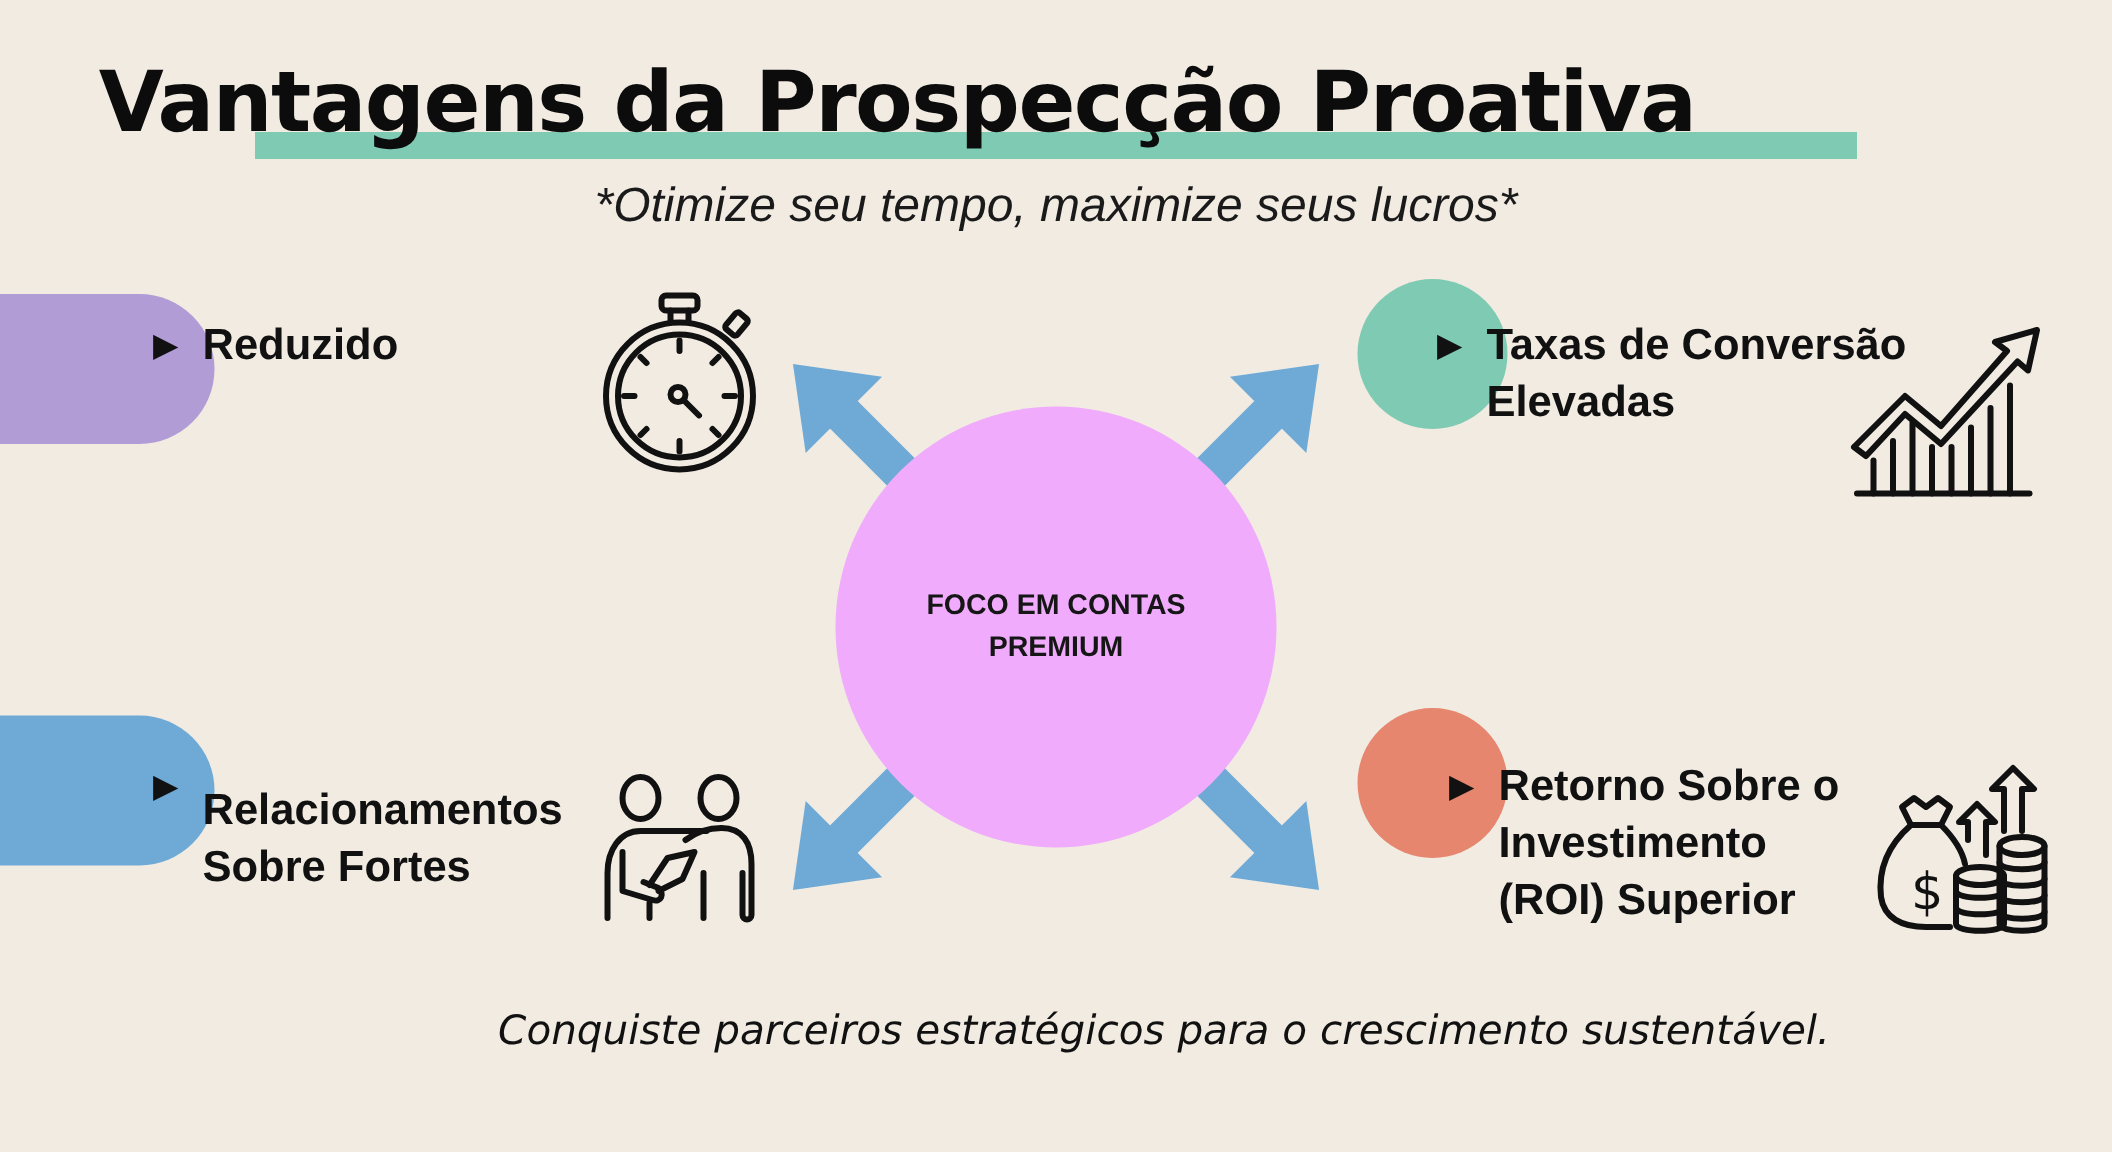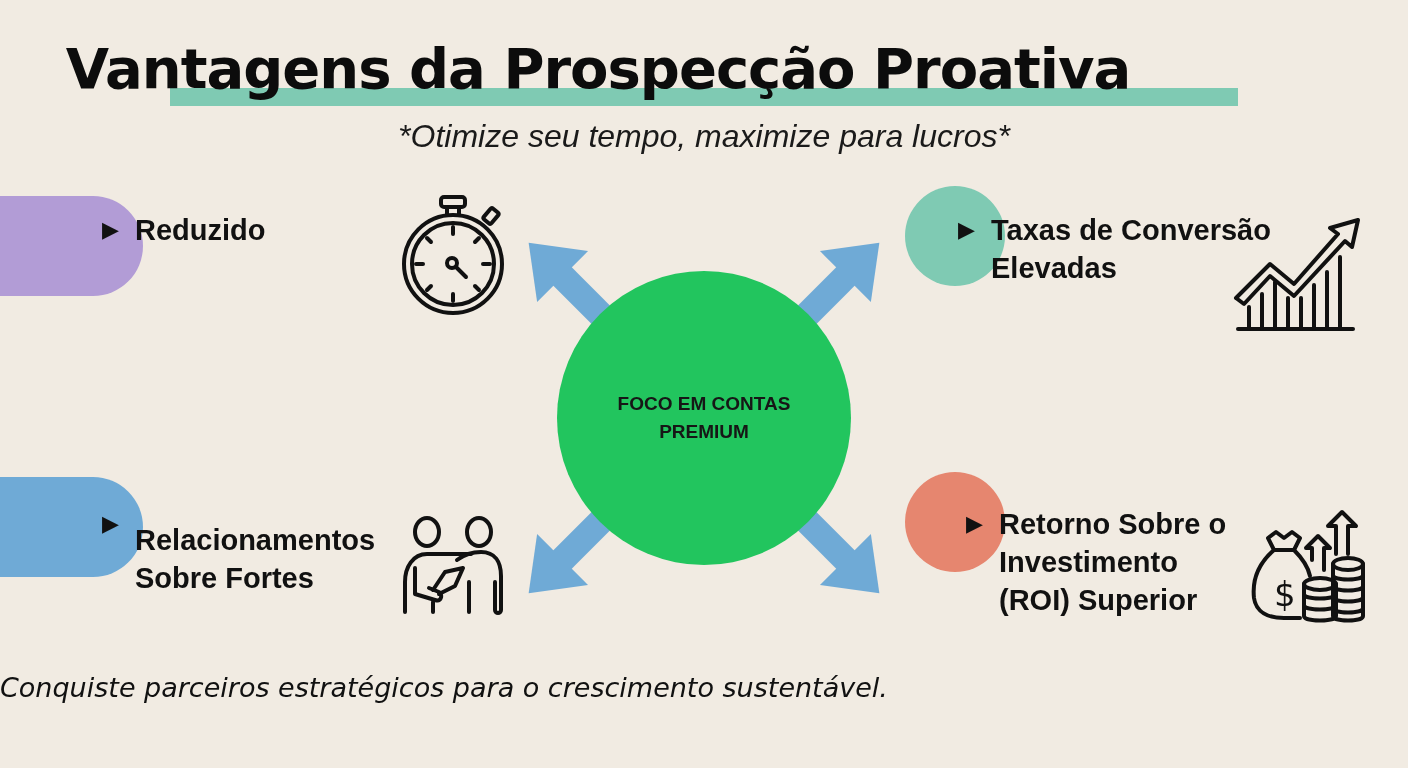--- a/index.html
+++ b/index.html
@@ -29,42 +29,42 @@
     .dot { width: 100px; height: 100px; border-radius: 50%; }
     .dot-teal { left: 905px; top: 186px; background: #7fcab3; }
     .dot-coral { left: 905px; top: 472px; background: #e6866f; }
     .item-label {
       font-family: "Liberation Sans", sans-serif; font-weight: bold;
       font-size: 29px; line-height: 38px; color: #111;
     }
     .bullet { font-size: 22px; line-height: 38px; color: #111; }
     .center-circle {
       left: 557px; top: 271px; width: 294px; height: 294px; border-radius: 50%;
-      background: #22c55e;
+      background: #f0abfc;
       display: flex; align-items: center; justify-content: center; text-align: center;
     }
     .center-text {
       font-family: "Liberation Sans", sans-serif; font-weight: bold;
       font-size: 19px; line-height: 28px; color: #161616;
     }
     .footer {
-      left: 0; top: 672px; width: 1220px; text-align: left;
+      left: 0; top: 672px; width: 1220px; text-align: right;
       font-family: "DejaVu Sans", sans-serif; font-style: italic;
       font-size: 27px; color: #111;
     }
     svg.icon { position: absolute; }
   </style>
 </head>
 <body>
 
 <div class="abs title-bar"></div>
 <div class="abs title-wrap">
   <span class="title">Vantagens da Prospecção Proativa</span>
 </div>
-<div class="abs subtitle">*Otimize seu tempo, maximize para lucros*</div>
+<div class="abs subtitle">*Otimize seu tempo, maximize seus lucros*</div>
 
 <div class="abs pill pill-purple"></div>
 <div class="abs pill pill-blue"></div>
 <div class="abs dot dot-teal"></div>
 <div class="abs dot dot-coral"></div>
 
 <svg class="icon" style="left:0;top:0" width="1408" height="768" viewBox="0 0 1408 768">
   <g fill="#6faad6">
 
     <g transform="translate(704,418) rotate(-135)">

